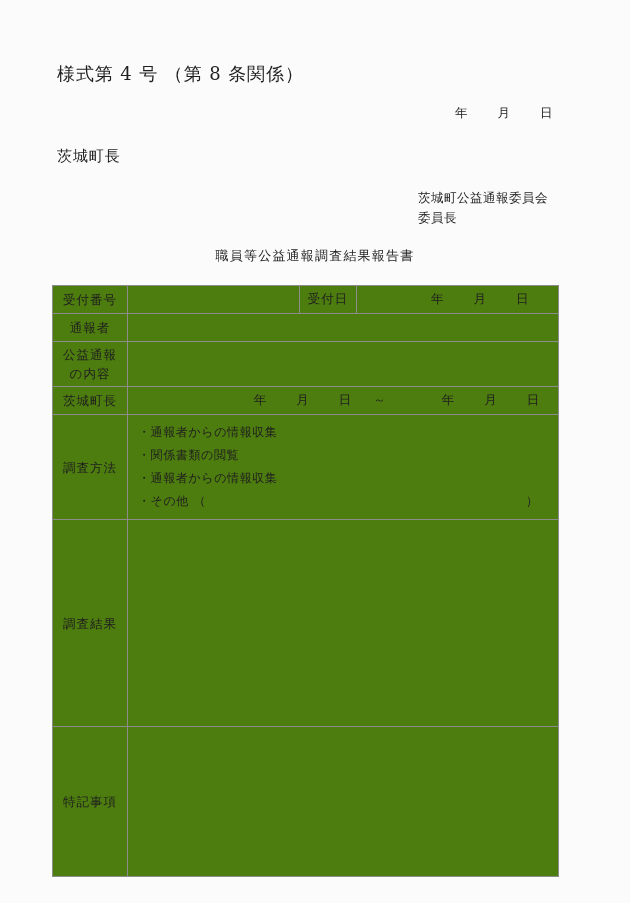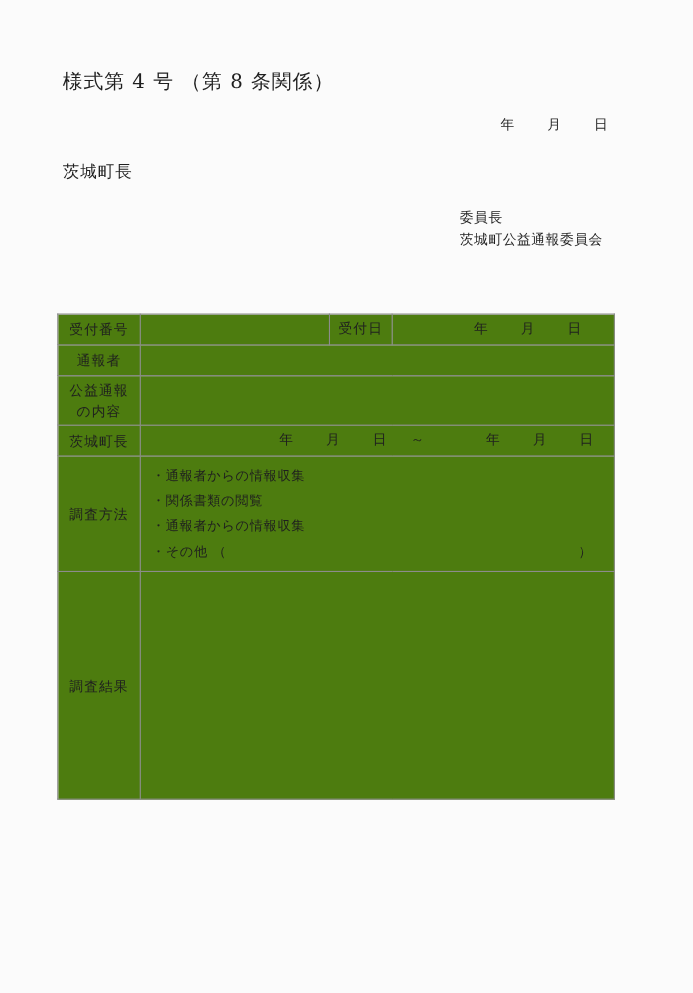--- a/index.html
+++ b/index.html
@@ -158,24 +158,25 @@
 
   <div class="form-number">様式第 4 号 （第 8 条関係）</div>
 
   <div class="date-line">
     <span>年</span><span class="gap"></span><span>月</span><span class="gap"></span><span>日</span>
   </div>
 
   <div class="addressee">茨城町長</div>
 
   <div class="sender">
+    <div>茨城町公益通報委員会</div>
     <div>委員長</div>
-    <div>茨城町公益通報委員会</div>
   </div>
 
+  <div class="doc-title">職員等公益通報調査結果報告書</div>
 
   <table class="form-table">
     <colgroup>
       <col style="width:75px">
       <col style="width:172px">
       <col style="width:57px">
       <col style="width:202px">
     </colgroup>
     <tbody>
       <tr class="r1">
@@ -222,16 +223,20 @@
             </li>
           </ul>
         </td>
       </tr>
 
       <tr>
         <td class="lbl lbl-mid big-cell">調査結果</td>
         <td class="val big-cell" colspan="3"></td>
       </tr>
 
+      <tr>
+        <td class="lbl lbl-mid big-cell-2">特記事項</td>
+        <td class="val big-cell-2" colspan="3"></td>
+      </tr>
     </tbody>
   </table>
 
 </div>
 
 </body></html>

